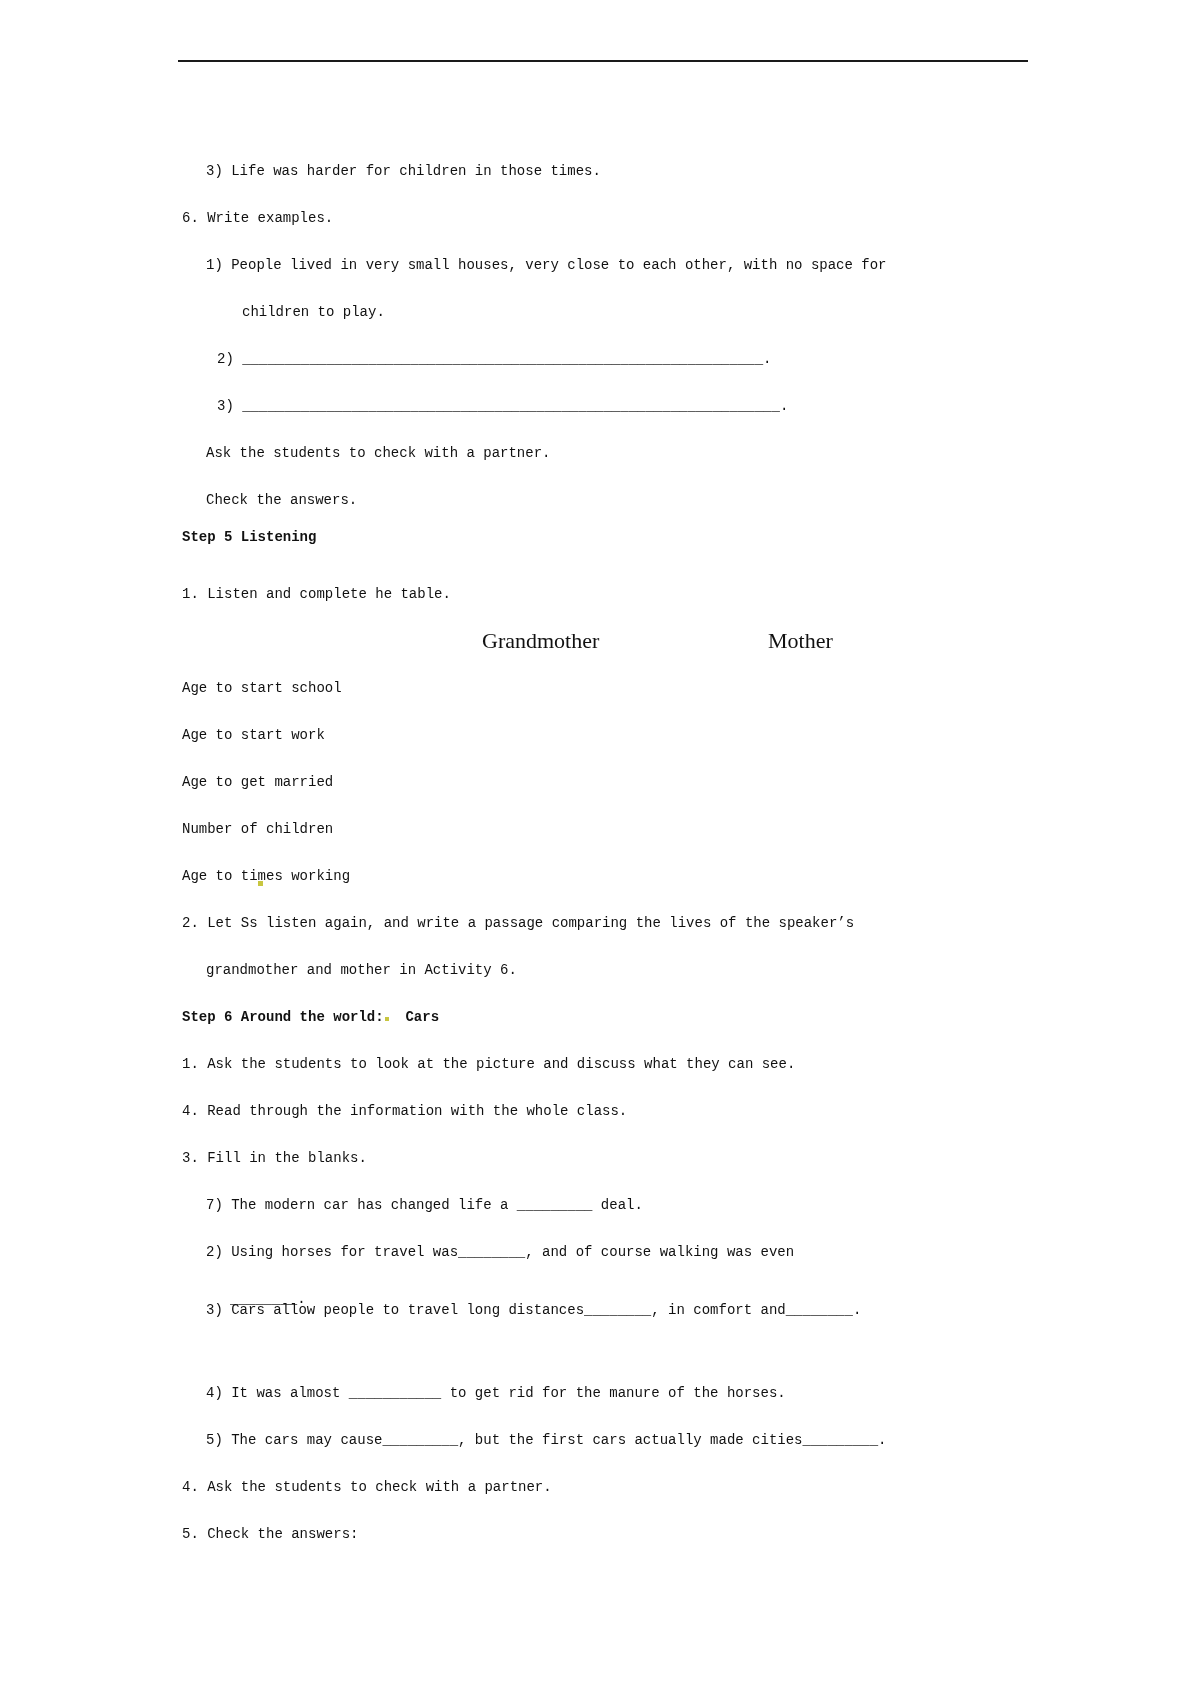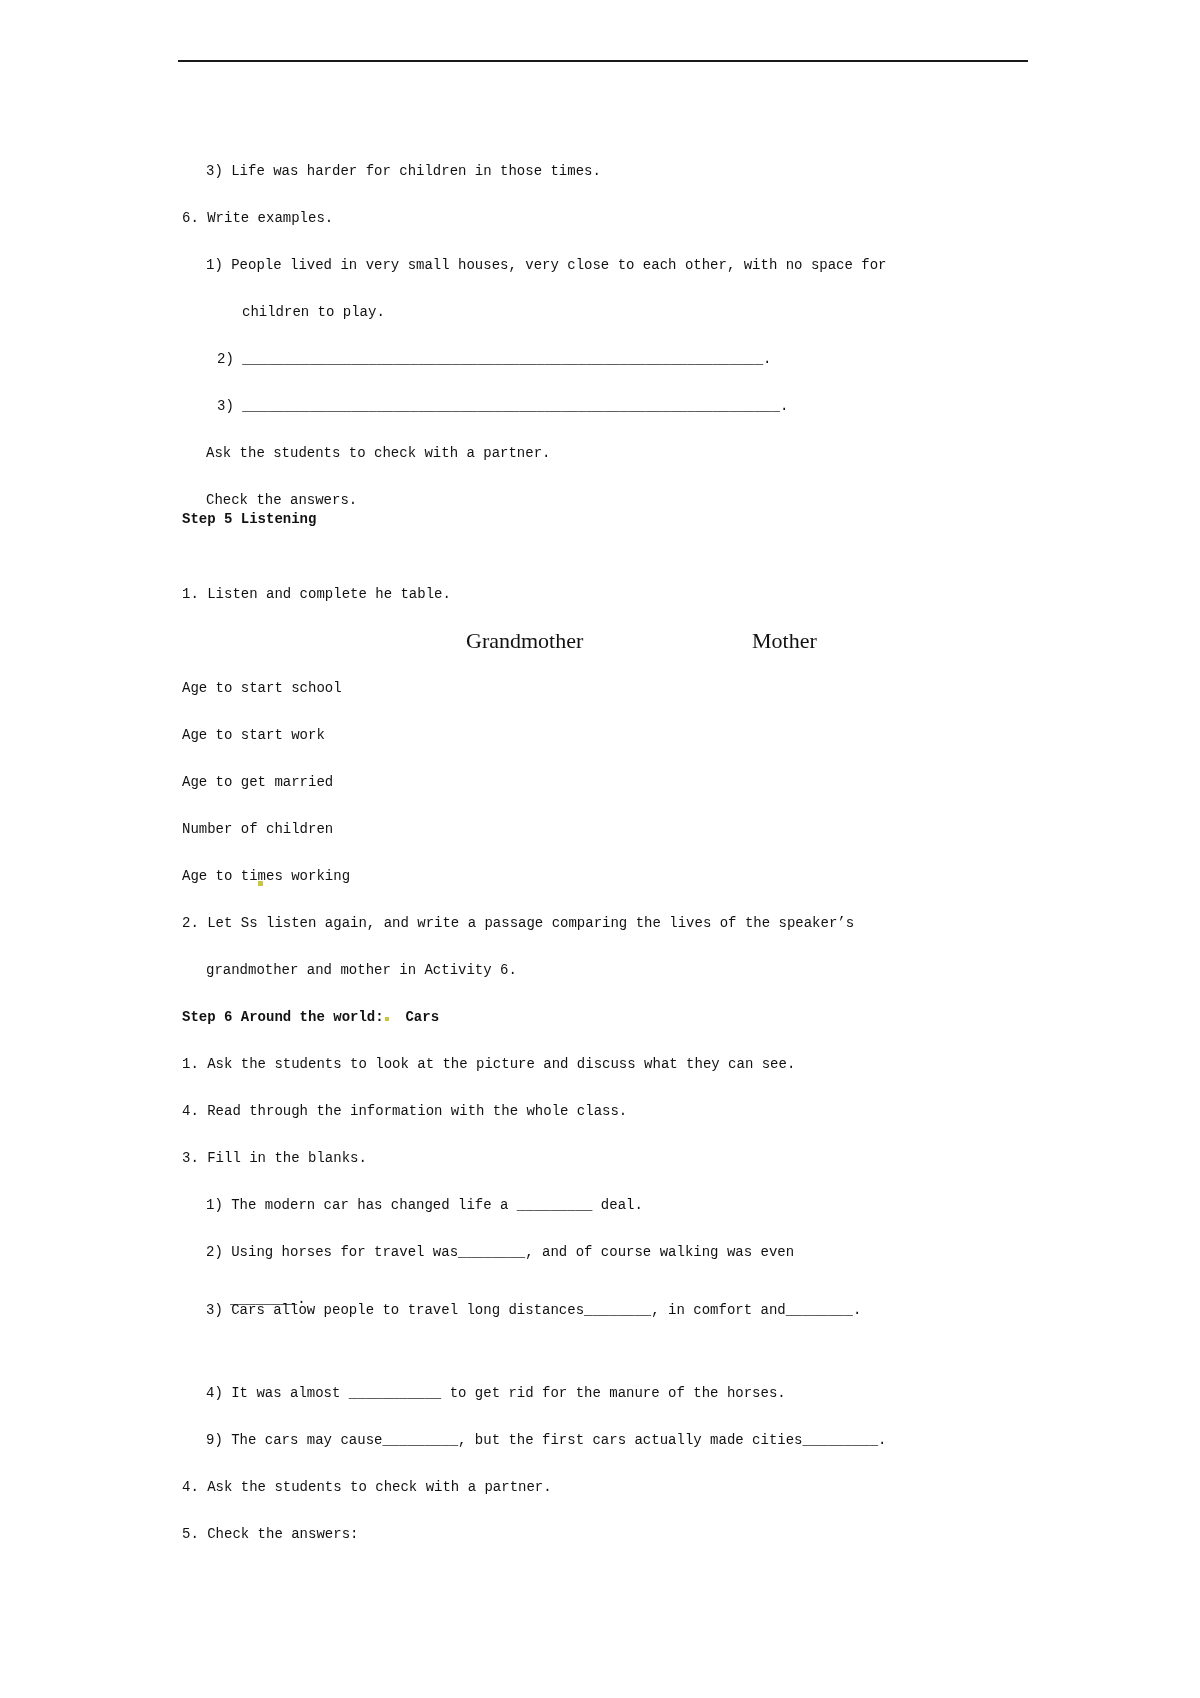--- a/index.html
+++ b/index.html
@@ -18,37 +18,37 @@
   .l0 { left: 182px; }
   .l1 { left: 206px; }
   .l2 { left: 242px; }
   .l1b { left: 217px; }
   .l1c { left: 230px; text-align: right; }
   .bold { font-weight: bold; }
   .marker {
     display: inline-block; width: 5px; height: 5px; background: #c8c640;
     vertical-align: baseline; margin-right: 0px;
   }
-  .col-head { position: absolute; font-size: 22px; line-height: 28px; white-space: nowrap; }
+  .col-head { position: absolute; font-size: 22px; line-height: 28px; white-space: nowrap; margin-left: 16px; }
 </style>
 </head>
 <body>
 
 <div class="header-rule"></div>
 
 <div class="line l1" style="top:157px">3) Life was harder for children in those times.</div>
 <div class="line l0" style="top:204px">6. Write examples.</div>
 <div class="line l1" style="top:251px">1) People lived in very small houses, very close to each other, with no space for</div>
 <div class="line l2" style="top:298px">children to play.</div>
 <div class="line l1b" style="top:345px">2) ______________________________________________________________.</div>
 <div class="line l1b" style="top:392px">3) ________________________________________________________________.</div>
 <div class="line l1" style="top:439px">Ask the students to check with a partner.</div>
 <div class="line l1" style="top:486px">Check the answers.</div>
 
-<div class="line l0 bold" style="top:505px">Step 5 Listening</div>
+<div class="line l0 bold" style="top:523px">Step 5 Listening</div>
 <div class="line l0" style="top:580px">1. Listen and complete he table.</div>
 
 <div class="col-head" style="left:466px; top:627px">Grandmother</div>
 <div class="col-head" style="left:752px; top:627px">Mother</div>
 
 <div class="line l0" style="top:674px">Age to start school</div>
 <div class="line l0" style="top:721px">Age to start work</div>
 <div class="line l0" style="top:768px">Age to get married</div>
 <div class="line l0" style="top:815px">Number of children</div>
 <div class="line l0" style="top:862px">
@@ -60,21 +60,21 @@
 <div class="line l1" style="top:956px">grandmother and mother in Activity 6.</div>
 
 <div class="line l0 bold" style="top:1003px">
   <span>Step 6 Around the world:</span><span class="marker" style="width:4px;height:4px;margin-left:1px;"></span><span style="white-space:pre">  Cars</span>
 </div>
 
 <div class="line l0" style="top:1050px">1. Ask the students to look at the picture and discuss what they can see.</div>
 <div class="line l0" style="top:1097px">4. Read through the information with the whole class.</div>
 <div class="line l0" style="top:1144px">3. Fill in the blanks.</div>
 
-<div class="line l1" style="top:1191px">1) The modern car has changed life a _________ deal.</div>
+<div class="line l1" style="top:1191px">7) The modern car has changed life a _________ deal.</div>
 <div class="line l1" style="top:1238px">2) Using horses for travel was________, and of course walking was even</div>
 <div class="line l1c" style="top:1285px">________.</div>
 <div class="line l1" style="top:1296px">3) Cars allow people to travel long distances________, in comfort and________.</div>
 <div class="line l1" style="top:1379px">4) It was almost ___________ to get rid for the manure of the horses.</div>
-<div class="line l1" style="top:1426px">9) The cars may cause_________, but the first cars actually made cities_________.</div>
+<div class="line l1" style="top:1426px">5) The cars may cause_________, but the first cars actually made cities_________.</div>
 
 <div class="line l0" style="top:1473px">4. Ask the students to check with a partner.</div>
 <div class="line l0" style="top:1520px">5. Check the answers:</div>
 
 </body></html>

